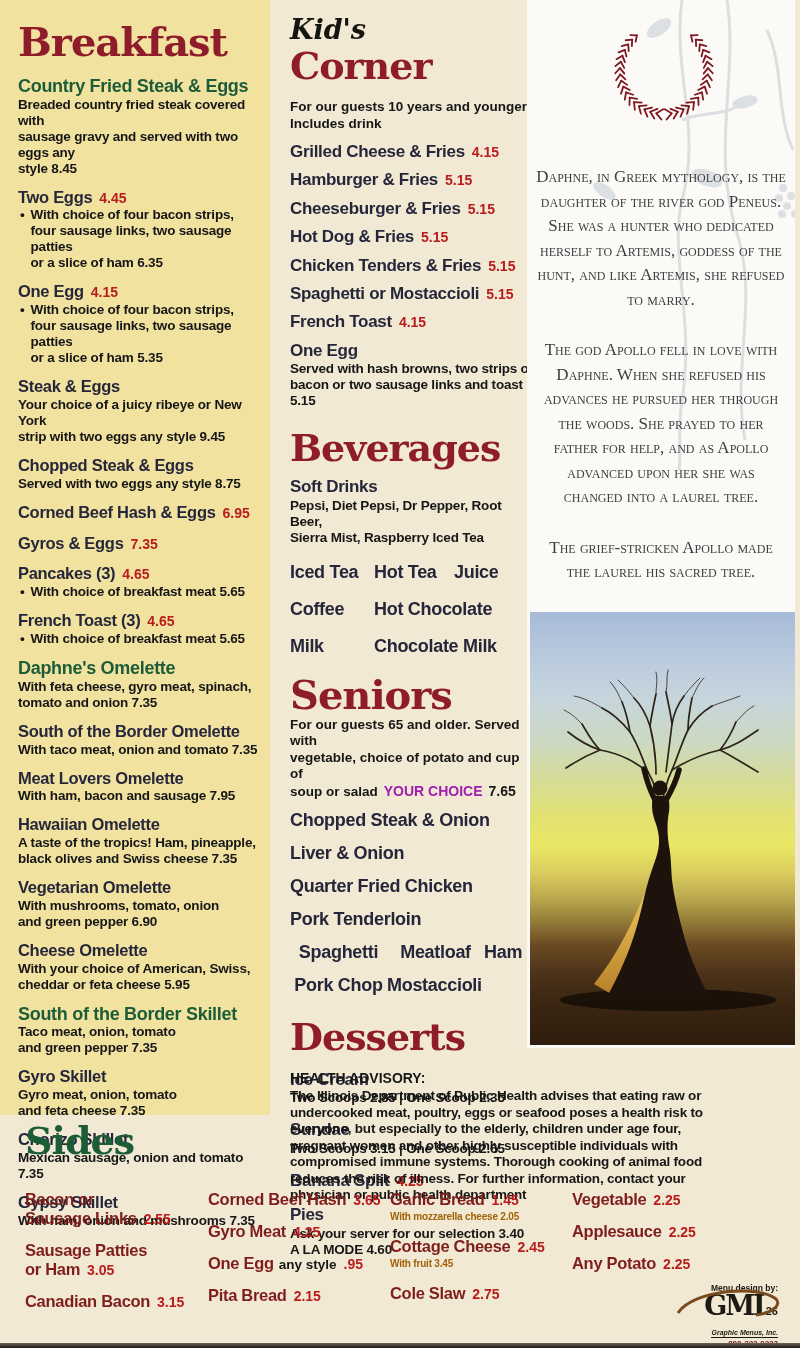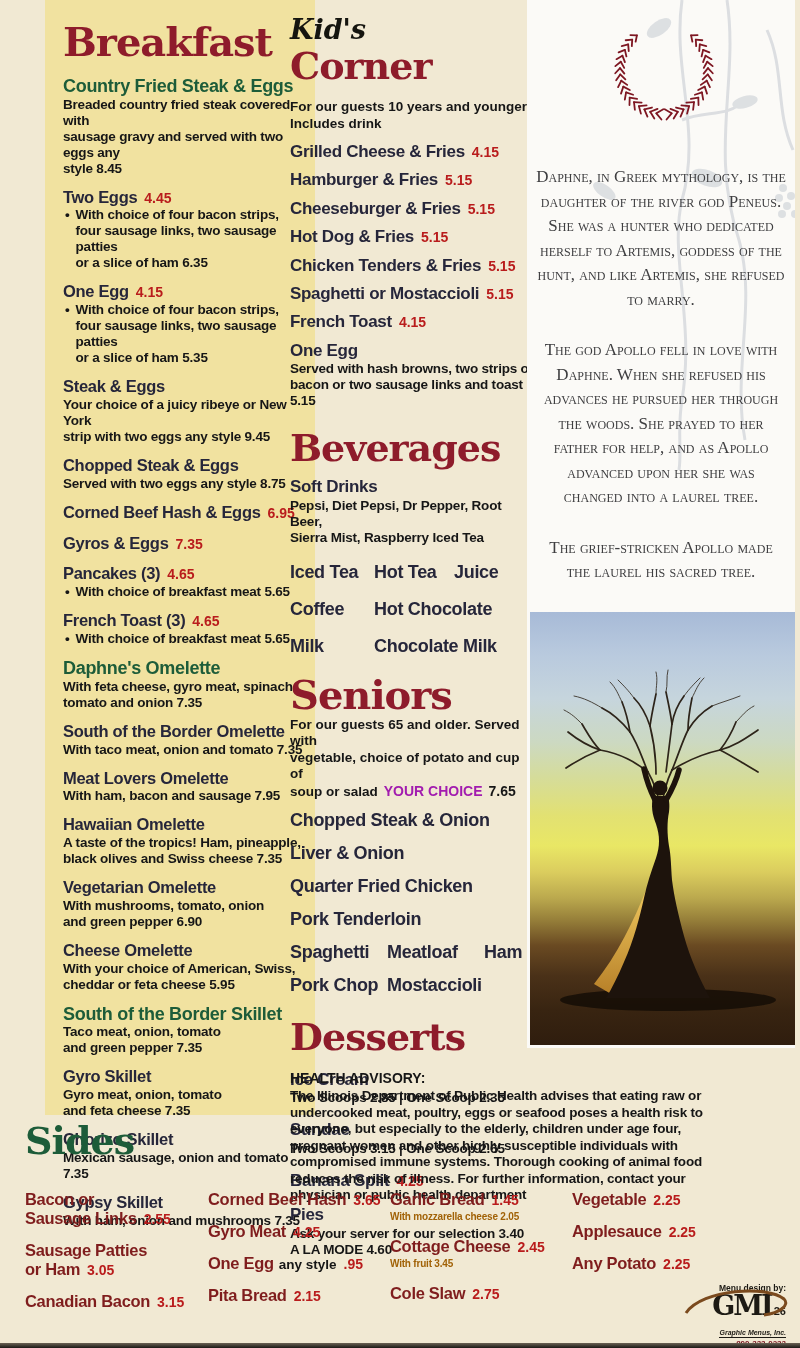--- a/index.html
+++ b/index.html
@@ -1,21 +1,21 @@
 <!DOCTYPE html>
 <html><head>
 <meta charset="utf-8">
 <style>
   html,body{margin:0;padding:0;}
   body{width:800px;height:1348px;position:relative;overflow:hidden;
        background:#f1e9d3;font-family:"Liberation Sans",sans-serif;}
   .pre{white-space:pre-line;}
   
   #yellow-panel{position:absolute;left:0;top:0;width:270px;height:1115px;
-    background:#f1e2a0;box-sizing:border-box;padding:14px 8px 0 18px;margin-left:45px;}
+    background:#f1e2a0;box-sizing:border-box;padding:14px 8px 0 18px;}
   #mid-col{position:absolute;left:290px;top:0;width:245px;}
   #right-panel{position:absolute;left:527px;top:0;width:268px;height:1048px;
     background:#fbfaf7;overflow:hidden;}
   #bottom-bar{position:absolute;left:0;bottom:0;width:800px;height:5px;
     background:linear-gradient(to bottom,#6b6254,#1c1a16);}
   
   .slab{font-family:"DejaVu Serif",serif;font-weight:700;letter-spacing:-1px;line-height:1;}
   .maroon{color:#8e1c2b;} .green{color:#1d5c39;} .navy{color:#26263a;}
   #breakfast-title{font-size:40px;margin:8px 0 14px 0;}
   #kids-script{font-family:"DejaVu Serif",serif;font-style:italic;font-weight:700;
@@ -36,21 +36,21 @@
   
   .ki{margin-bottom:8px;}
   .kn{font-weight:700;font-size:17px;letter-spacing:-0.3px;line-height:1.2;}
   .intro{font-weight:700;font-size:13.5px;line-height:16.5px;color:#161616;margin-bottom:10px;}
   .bev-row{display:flex;margin-bottom:16px;}
   .bev-c{font-weight:700;font-size:18px;letter-spacing:-0.3px;color:#26263a;}
   .bev-c.c1{width:84px;} .bev-c.c2{width:80px;}
   .si{font-weight:700;font-size:18px;letter-spacing:-0.3px;color:#26263a;margin-bottom:12px;}
   .sr{display:flex;margin-bottom:12px;}
   .sr span{font-weight:700;font-size:18px;letter-spacing:-0.3px;color:#26263a;}
-  .sr .w{width:97px;display:inline-block;}
+  .sr .w{width:97px;display:inline-block;text-align:center;}
   .yc{color:#a21caf;margin:0 6px;}
   .di{margin-bottom:14px;}
   
   #story{position:absolute;left:9px;top:165px;width:250px;text-align:center;
     font-family:"Liberation Serif",serif;font-variant:small-caps;
     font-size:17px;line-height:24.5px;color:#3e3e40;}
   #story p{margin:0 0 26px 0;}
   
   #photo{position:absolute;left:3px;top:612px;width:265px;height:433px;
     background:linear-gradient(to bottom,
@@ -68,21 +68,21 @@
   
   #sides{position:absolute;left:25px;top:1122px;width:760px;}
   #sides-cols{position:absolute;left:0;top:68px;width:760px;display:flex;}
   .scol{box-sizing:border-box;}
   .scol.c0{width:183px;} .scol.c1{width:182px;} .scol.c2{width:182px;} .scol.c3{width:180px;}
   .sitem{margin-bottom:13px;}
   .sname{font-weight:700;font-size:16.5px;letter-spacing:-0.3px;line-height:1.15;color:#7f1d1d;}
   .snote{font-weight:700;font-size:13.5px;color:#161616;margin-left:5px;margin-top:44px;}
   .ssub{font-weight:700;font-size:10px;line-height:15px;color:#a16207;letter-spacing:-0.2px;}
   
-  #logo{position:absolute;right:14px;top:1283px;width:120px;text-align:right;color:#1d1a14;}
+  #logo{position:absolute;right:22px;top:1283px;width:120px;text-align:right;color:#1d1a14;}
   #logo .l1{font-weight:700;font-size:8.5px;}
   #logo .l2{position:relative;height:28px;}
   #logo .gmi{font-family:"DejaVu Serif",serif;font-weight:700;font-size:27px;
     letter-spacing:-2px;line-height:26px;}
   #logo .n26{font-weight:700;font-size:11px;margin-left:2px;}
   #logo .l3{font-weight:700;font-style:italic;font-size:7px;border-bottom:1px solid #1d1a14;
     display:inline-block;padding-bottom:1px;}
   #logo .l4{font-weight:700;font-size:8px;color:#7a1520;}
   #logo svg{position:absolute;right:-6px;top:-6px;}
 </style>

